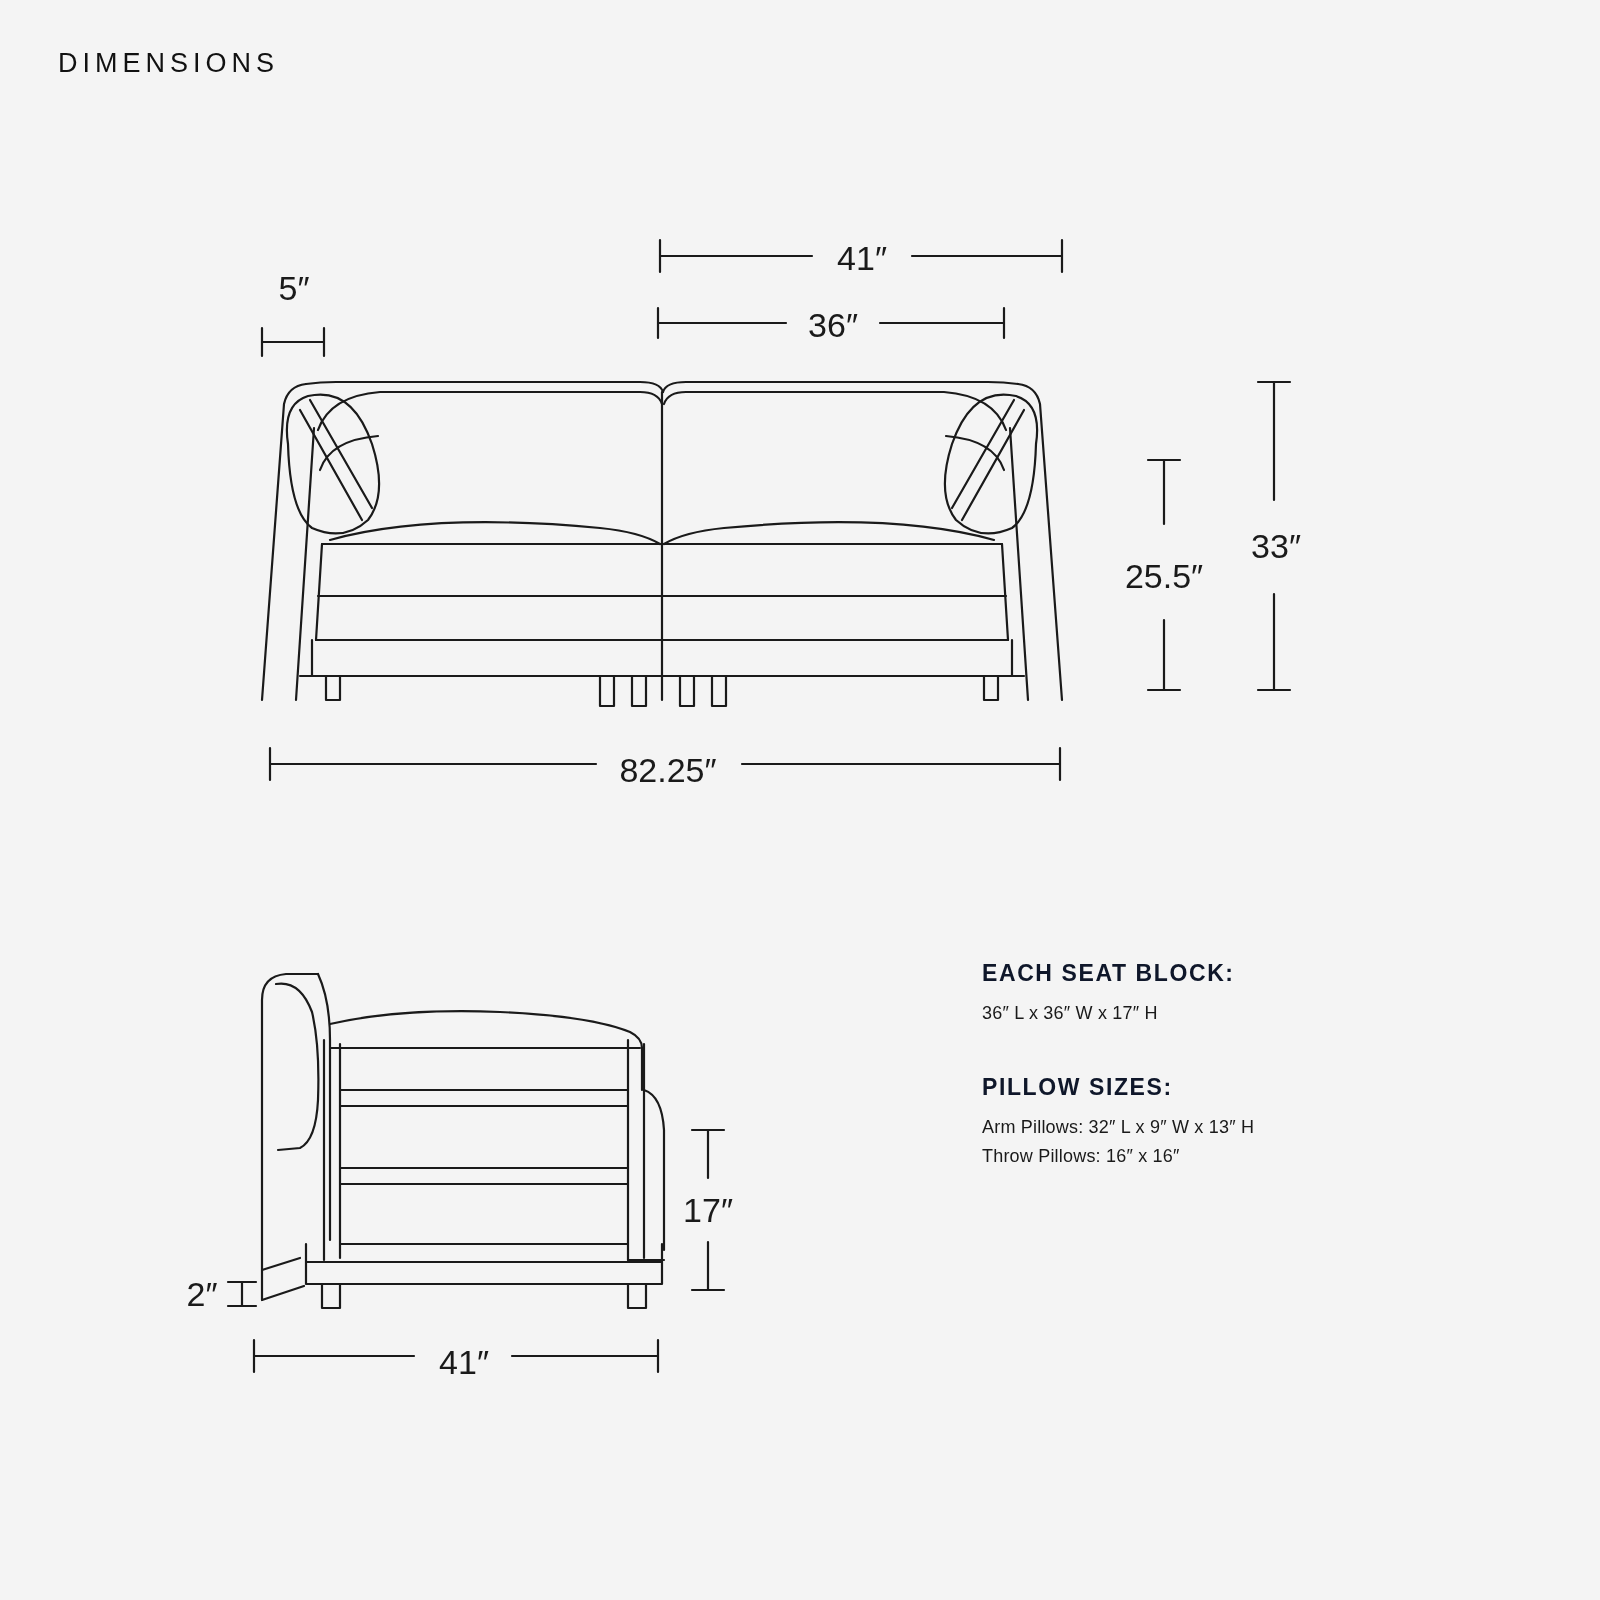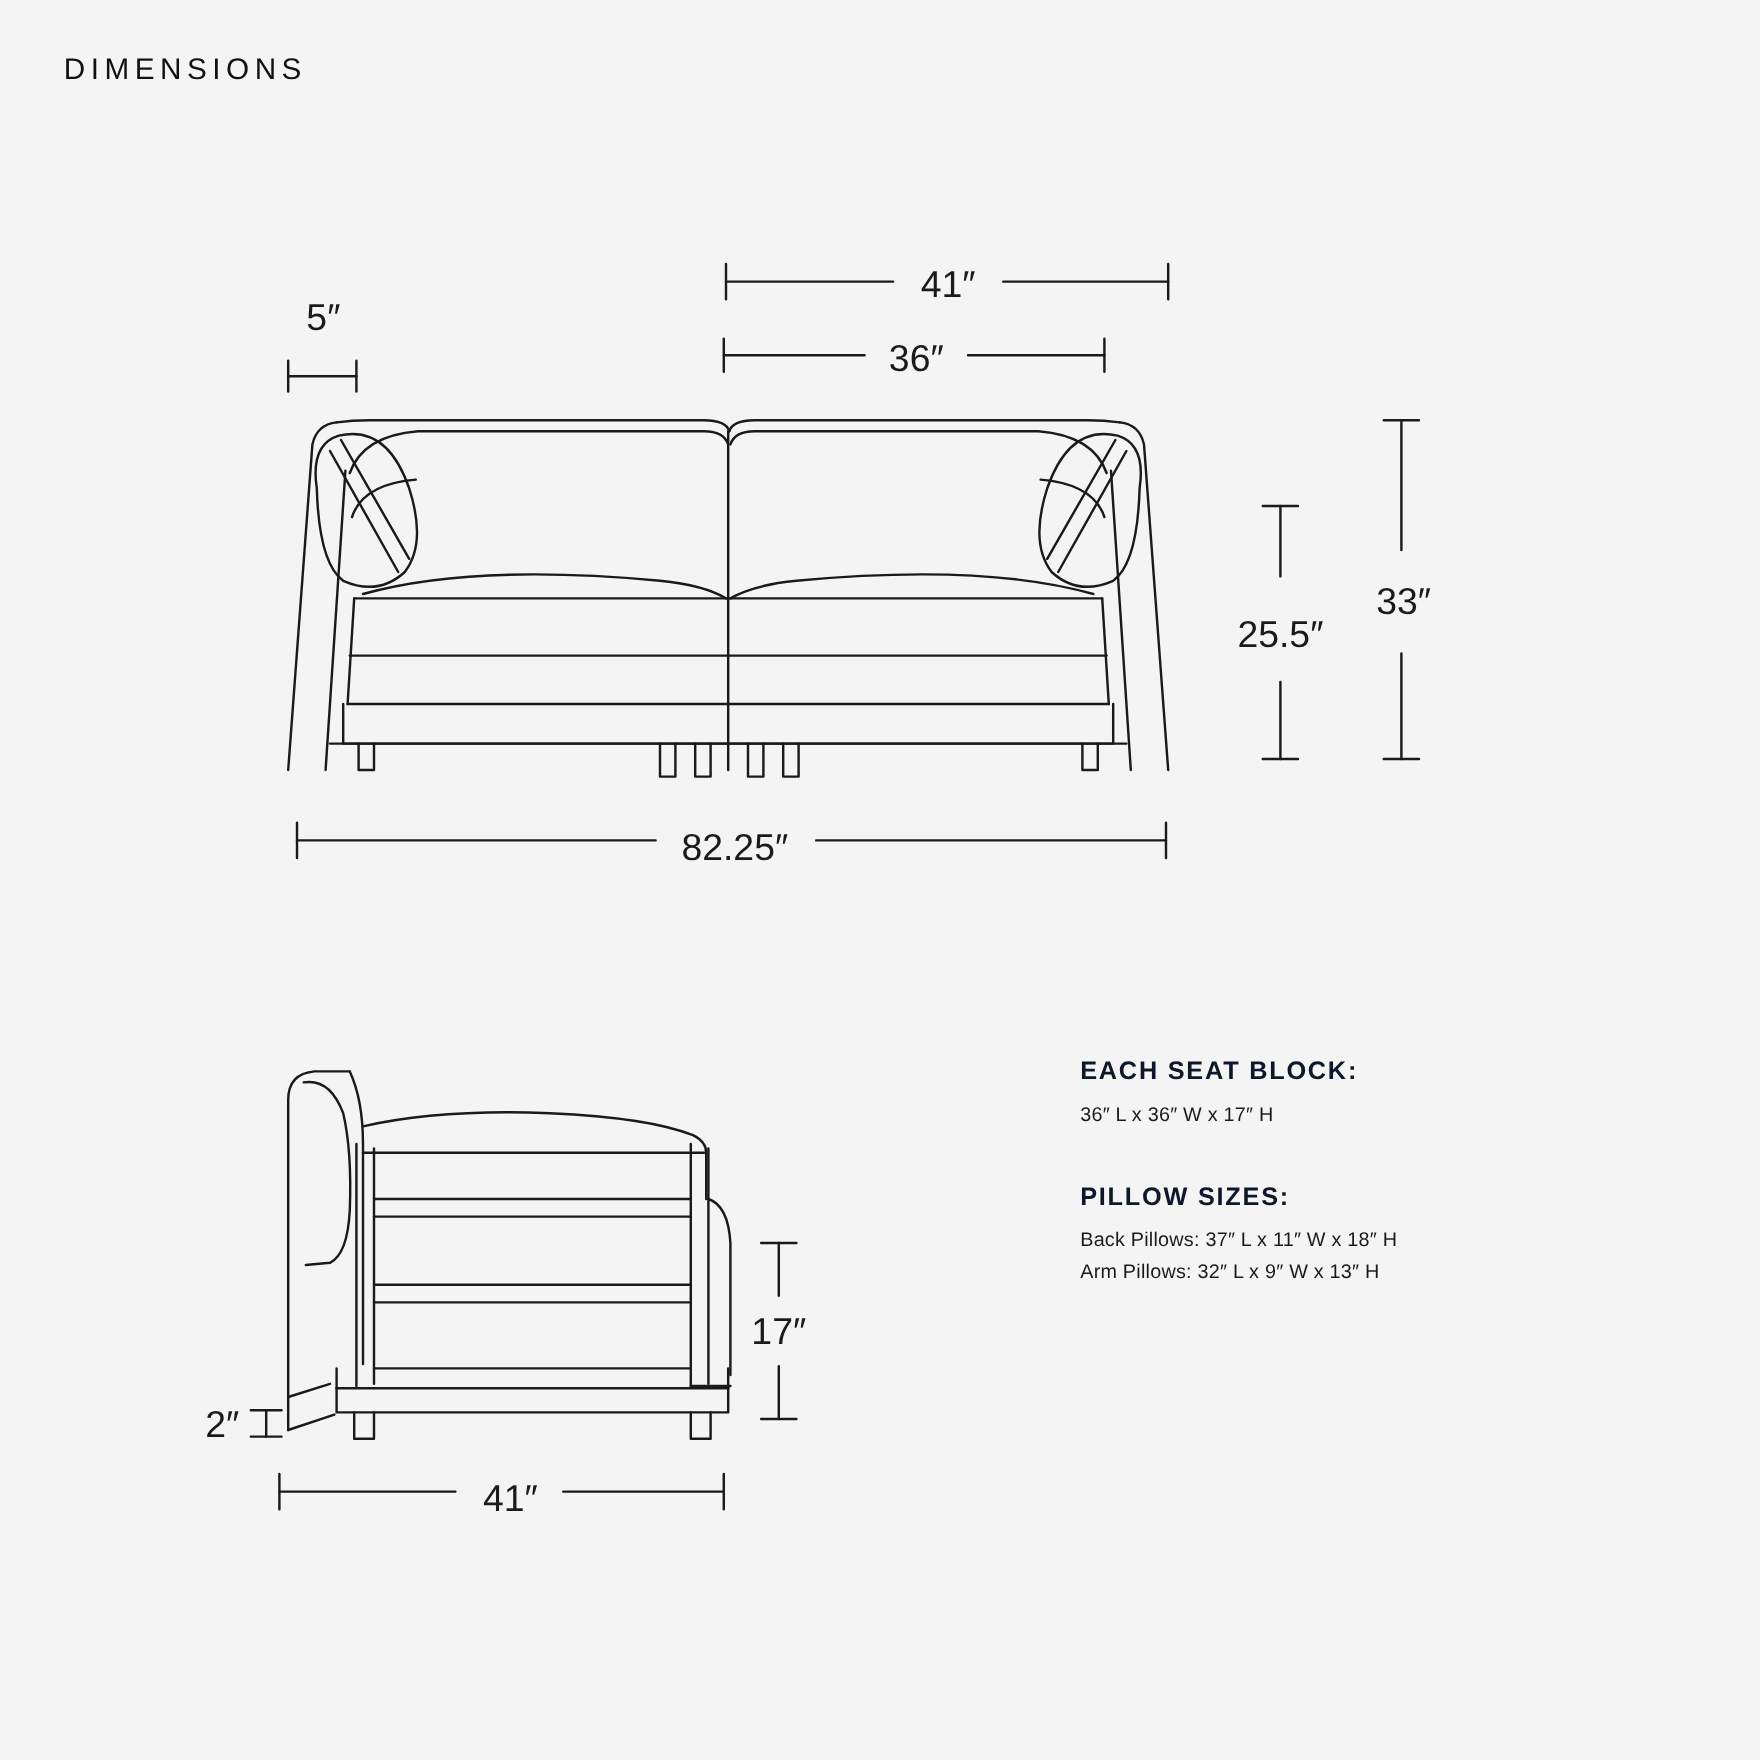--- a/index.html
+++ b/index.html
@@ -217,18 +217,18 @@
     <div class="spec-block">
       <div class="spec-head">EACH SEAT BLOCK:</div>
       <div class="spec-val">36″ L x 36″ W x 17″ H</div>
     </div>
 
     <div class="spec-block">
     </div>
 
     <div class="spec-block">
       <div class="spec-head">PILLOW SIZES:</div>
-      <div class="spec-val">Back Pillows: 37″ L x 11″ W x 18″ H</div>
       <div class="spec-val">Arm Pillows: 32″ L x 9″ W x 13″ H</div>
+      <div class="spec-val">Throw Pillows: 16″ x 16″</div>
     </div>
 
   </div>
 </div>
 
 </body></html>

